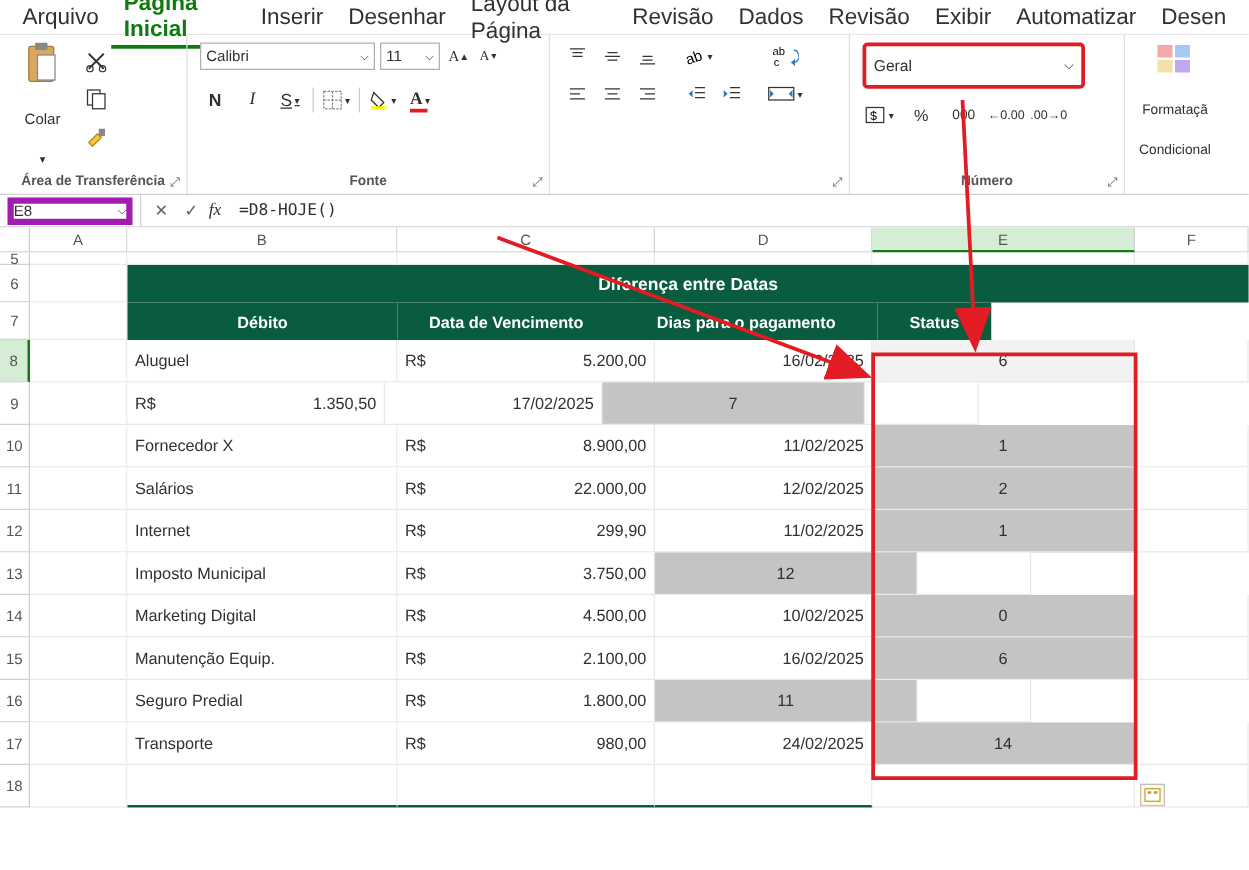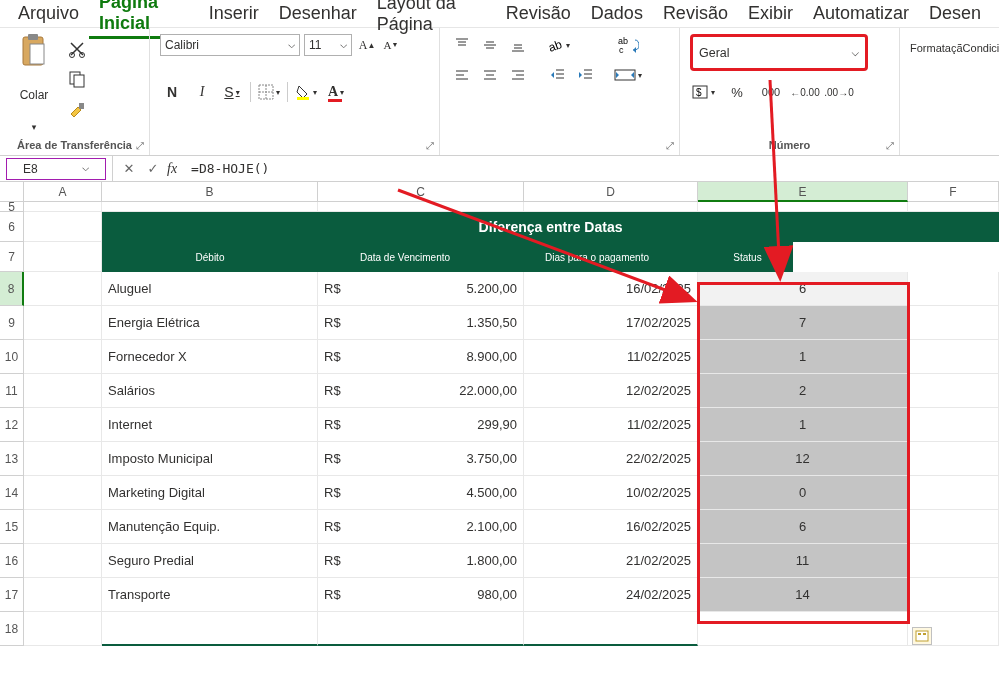--- a/index.html
+++ b/index.html
@@ -19,50 +19,50 @@
 
 
 .big-btn { display: flex; flex-direction: column; align-items: center; justify-content: center; width: 48px; cursor: pointer; gap: 20px; }
 .paste-icon { width: 30px; height: 34px; position: relative; }
 .clipboard-svg { width: 30px; height: 34px; }
 .btn-label { font-size: 12px; }
 .mini-col { display: flex; flex-direction: column; gap: 8px; padding-top: 4px; }
 .mini-btn { width: 22px; height: 22px; display: flex; align-items: center; justify-content: center; cursor: pointer; }
 
 
-.font-row1 { display: flex; align-items: center; gap: 4px; margin-bottom: 24px; }
+.font-row1 { display: flex; align-items: center; gap: 4px; margin-bottom: 12px; }
 .font-name { width: 140px; height: 22px; border: 1px solid #b0b0b0; padding: 2px 4px; font-size: 12px; display: flex; align-items: center; justify-content: space-between; background: #fff; cursor: pointer; }
 .font-size { width: 48px; height: 22px; border: 1px solid #b0b0b0; padding: 2px 4px; font-size: 12px; display: flex; align-items: center; justify-content: space-between; background: #fff; cursor: pointer; }
 .inc-dec { display: flex; gap: 2px; }
 .az-btn { width: 22px; height: 22px; display: flex; align-items: center; justify-content: center; cursor: pointer; font-family: "Times New Roman", serif; }
 .font-row2 { display: flex; align-items: center; gap: 6px; }
 .style-btn { width: 24px; height: 24px; display: flex; align-items: center; justify-content: center; cursor: pointer; font-size: 14px; position: relative; }
 .dropdown-caret { font-size: 8px; margin-left: 2px; }
 
 
 .align-col { display: flex; flex-direction: column; gap: 8px; }
 .align-row { display: flex; gap: 4px; }
 .align-btn { width: 24px; height: 22px; display: flex; align-items: center; justify-content: center; cursor: pointer; }
 
 
 .number-col { display: flex; flex-direction: column; gap: 10px; }
 .number-format { width: 178px; height: 37px; border: 1px solid #b0b0b0; padding: 3px 6px; display: flex; align-items: center; justify-content: space-between; background: #fff; cursor: pointer; font-size: 12.5px; }
 .number-row2 { display: flex; gap: 8px; align-items: center; }
 .num-btn { width: 26px; height: 22px; display: flex; align-items: center; justify-content: center; cursor: pointer; font-size: 13px; }
 
 
-.cond-col { display: flex; flex-direction: row; align-items: center; cursor: pointer; gap: 0; }
+.cond-col { display: flex; flex-direction: column; align-items: center; cursor: pointer; gap: 20px; }
 .cond-icon { width: 32px; height: 28px; }
 
 
 .hl-red { border: 3px solid #e31b23; border-radius: 4px; }
 
 
 .formula-bar { display: flex; align-items: center; height: 26px; border-bottom: 1px solid #d0d0d0; background: #fff; }
-.name-box { width: 100px; height: 22px; border: 1px solid #a21caf; margin: 0 6px; padding: 2px 16px; display: flex; align-items: center; justify-content: space-between; font-size: 12px; background: #fff; cursor: text; }
+.name-box { width: 100px; height: 22px; border: 5px solid #a21caf; margin: 0 6px; padding: 2px 0; display: flex; align-items: center; justify-content: space-between; font-size: 12px; background: #fff; cursor: text; }
 .fx-btns { display: flex; align-items: center; gap: 4px; padding: 0 6px; border-left: 1px solid #d0d0d0; height: 100%; }
 .fx-btn { width: 20px; height: 20px; display: flex; align-items: center; justify-content: center; cursor: pointer; color: #666; font-size: 13px; }
 .fx-label { font-style: italic; font-family: "Times New Roman", serif; font-size: 14px; cursor: pointer; }
 .formula-input { flex: 0 0 130px; height: 22px; border: none; padding: 2px 8px; font-size: 13px; font-family: Consolas, monospace; background: #fff; display: flex; align-items: center; text-align: right; }
 
 
 .grid-area { position: relative; }
 .col-headers { display: flex; height: 20px; background: #fff; }
 .corner { width: 24px; border-right: 1px solid #d0d0d0; border-bottom: 1px solid #d0d0d0; }
 .col-h { border-right: 1px solid #d0d0d0; border-bottom: 1px solid #d0d0d0; text-align: center; font-size: 12px; color: #555; line-height: 20px; background: #fff; cursor: pointer; }
@@ -75,21 +75,21 @@
 
 .cA { width: 78px; }
 .cB { width: 216px; }
 .cC { width: 206px; }
 .cD { width: 174px; }
 .cE { width: 210px; }
 .cF { width: 91px; }
 
 
 .table-title { background: #0a5c3e; color: #fff; font-weight: bold; justify-content: center; font-size: 14px; border: none; }
-.table-header { background: #0a5c3e; color: #fff; font-weight: normal; justify-content: center; font-size: 10px; border: none; }
+.table-header { background: #0a5c3e; color: #fff; font-weight: bold; justify-content: center; font-size: 13px; border: none; }
 .table-cell { background: #fff; }
 .currency { justify-content: space-between; }
 .val-right { justify-content: flex-end; }
 .days-cell { background: #c4c4c4; justify-content: center; }
 .days-cell.first { background: #f2f2f2; }
 
 
 .selection-box { position: absolute; border: 3px solid #e31b23; pointer-events: none; }
 
 
@@ -198,20 +198,21 @@
             </svg>
             <span class="dropdown-caret">▾</span>
           </div>
         <div class="style-btn">
             <span style="font-family:serif;font-weight:bold">A</span>
             <div style="position:absolute;bottom:2px;left:4px;width:14px;height:3px;background:#e31b23"></div>
             <span class="dropdown-caret">▾</span>
           </div>
       </div>
     </div>
+    <div class="group-label">Fonte</div>
     <div class="group-launcher">⤢</div>
   </div>
 
   <div class="group" style="width:240px">
     <div class="group-body" style="gap:16px">
       <div class="align-col">
         <div class="align-row">
           <div class="align-btn">
               <svg width="16" height="16">
                 <line x1="2" y1="2" x2="14" y2="2" stroke="#333"></line>
@@ -411,21 +412,20 @@
           <span>R$</span>
           <span>5.200,00</span>
         </div>
     <div class="cell cD table-cell val-right">16/02/2025</div>
     <div class="cell cE days-cell first">6</div>
     <div class="cell cF table-cell"></div>
   </div>
       <div class="grid-row">
     <div class="row-h ">9</div>
     <div class="cell cA"></div>
-    <div class="cell cB table-cell">Energia Elétrica</div>
     <div class="cell cC table-cell currency">
           <span>R$</span>
           <span>1.350,50</span>
         </div>
     <div class="cell cD table-cell val-right">17/02/2025</div>
     <div class="cell cE days-cell ">7</div>
     <div class="cell cF table-cell"></div>
   </div>
       <div class="grid-row">
     <div class="row-h ">10</div>
@@ -464,21 +464,20 @@
     <div class="cell cF table-cell"></div>
   </div>
       <div class="grid-row">
     <div class="row-h ">13</div>
     <div class="cell cA"></div>
     <div class="cell cB table-cell">Imposto Municipal</div>
     <div class="cell cC table-cell currency">
           <span>R$</span>
           <span>3.750,00</span>
         </div>
-    <div class="cell cD table-cell val-right">22/02/2025</div>
     <div class="cell cE days-cell ">12</div>
     <div class="cell cF table-cell"></div>
   </div>
       <div class="grid-row">
     <div class="row-h ">14</div>
     <div class="cell cA"></div>
     <div class="cell cB table-cell">Marketing Digital</div>
     <div class="cell cC table-cell currency">
           <span>R$</span>
           <span>4.500,00</span>
@@ -500,21 +499,20 @@
     <div class="cell cF table-cell"></div>
   </div>
       <div class="grid-row">
     <div class="row-h ">16</div>
     <div class="cell cA"></div>
     <div class="cell cB table-cell">Seguro Predial</div>
     <div class="cell cC table-cell currency">
           <span>R$</span>
           <span>1.800,00</span>
         </div>
-    <div class="cell cD table-cell val-right">21/02/2025</div>
     <div class="cell cE days-cell ">11</div>
     <div class="cell cF table-cell"></div>
   </div>
       <div class="grid-row">
     <div class="row-h ">17</div>
     <div class="cell cA"></div>
     <div class="cell cB table-cell">Transporte</div>
     <div class="cell cC table-cell currency">
           <span>R$</span>
           <span>980,00</span>

